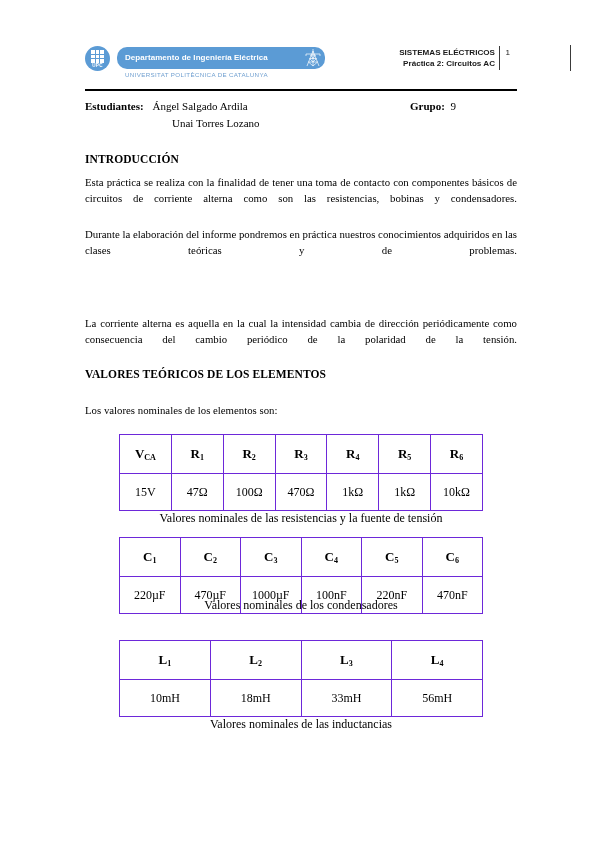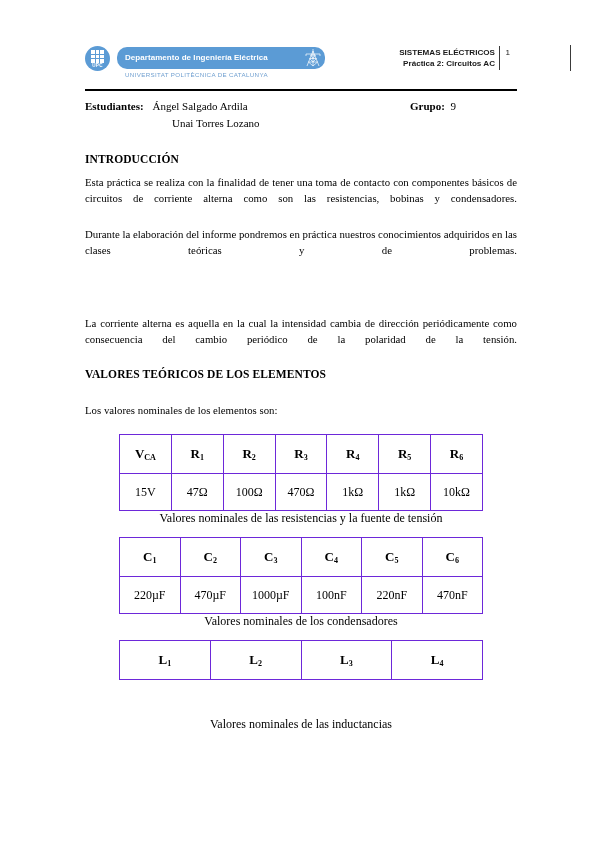--- a/index.html
+++ b/index.html
@@ -375,36 +375,42 @@
     <tr class="vals">
       <td>220µF</td>
       <td>470µF</td>
       <td>1000µF</td>
       <td>100nF</td>
       <td>220nF</td>
       <td>470nF</td>
     </tr>
   </tbody>
     </table>
-  <div class="caption" style="top:614px;font-family:Liberation Serif, serif;">Valores nominales de los condensadores</div>
+  <div class="caption" style="top:598px;font-family:Liberation Serif, serif;">Valores nominales de los condensadores</div>
 
   <table class="tbl" style="left:119px; top:640px; width:364px;">
     <tbody>
         <tr class="head">
       <td>
         <span>L</span><sub>1</sub>
       </td>
       <td>
         <span>L</span><sub>2</sub>
       </td>
       <td>
         <span>L</span><sub>3</sub>
       </td>
       <td>
         <span>L</span><sub>4</sub>
       </td>
     </tr>
+    <tr class="vals">
+      <td>10mH</td>
+      <td>18mH</td>
+      <td>33mH</td>
+      <td>56mH</td>
+    </tr>
   </tbody>
     </table>
   <div class="caption" style="top:717px;">Valores nominales de las inductancias</div>
 
 
 </div>
 
 </body></html>

